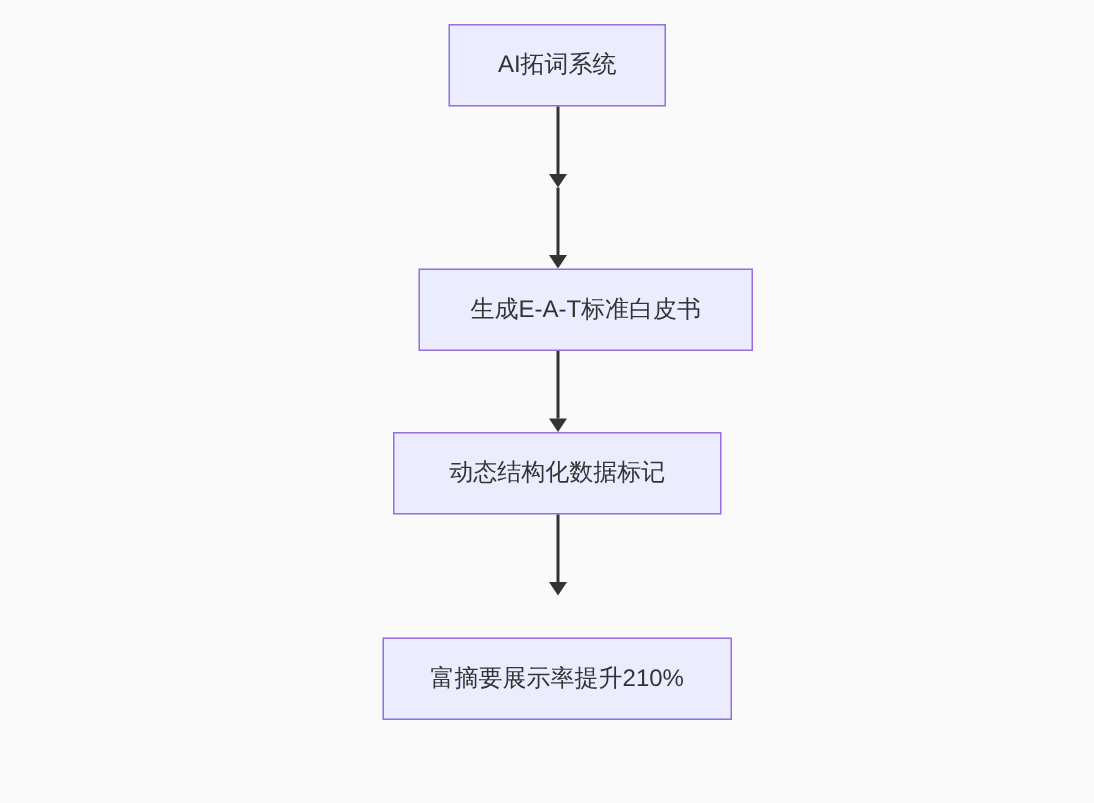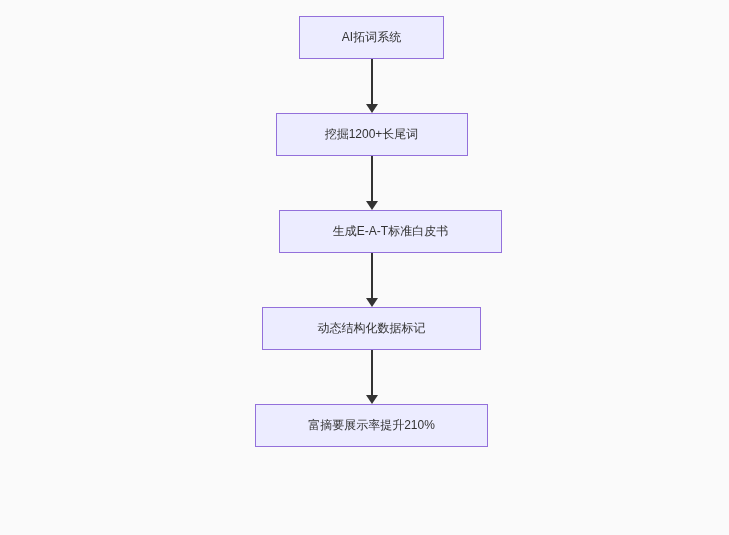--- a/index.html
+++ b/index.html
@@ -23,35 +23,35 @@
     justify-content:center;
   }
   .flow-column{
     display:flex;
     flex-direction:column;
     align-items:center;
     padding-top:16px;
     transform:translateX(7px);
   }
   .node{
-    height:43px;
+    height:55px;
     background:var(--node-fill);
     border:1px solid var(--node-border);
     color:var(--text);
-    font-size:12px;
+    font-size:16px;
     display:flex;
     align-items:center;
     justify-content:center;
     white-space:nowrap;
   }
   .node.n1{width:145px;}
   .node.n2{width:192px;}
   .node.n3{width:223px;margin-left:38px;}
   .node.n4{width:219px;}
-  .node.n5{width:233px;}
+  .node.n5{width:233px;margin-top:28px;}
   .arrow{
     height:54px;
     display:flex;
     flex-direction:column;
     align-items:center;
     justify-content:flex-end;
   }
   .arrow .line{
     width:2px;
     flex:1;
@@ -72,23 +72,20 @@
 
     <div class="node n1">
       <span>AI拓词系统</span>
     </div>
 
     <div class="arrow">
       <div class="line"></div>
       <div class="head"></div>
     </div>
 
-    <div class="node n2">
-      <span>挖掘1200+长尾词</span>
-    </div>
 
     <div class="arrow">
       <div class="line"></div>
       <div class="head"></div>
     </div>
 
     <div class="node n3">
       <span>生成E-A-T标准白皮书</span>
     </div>
 

